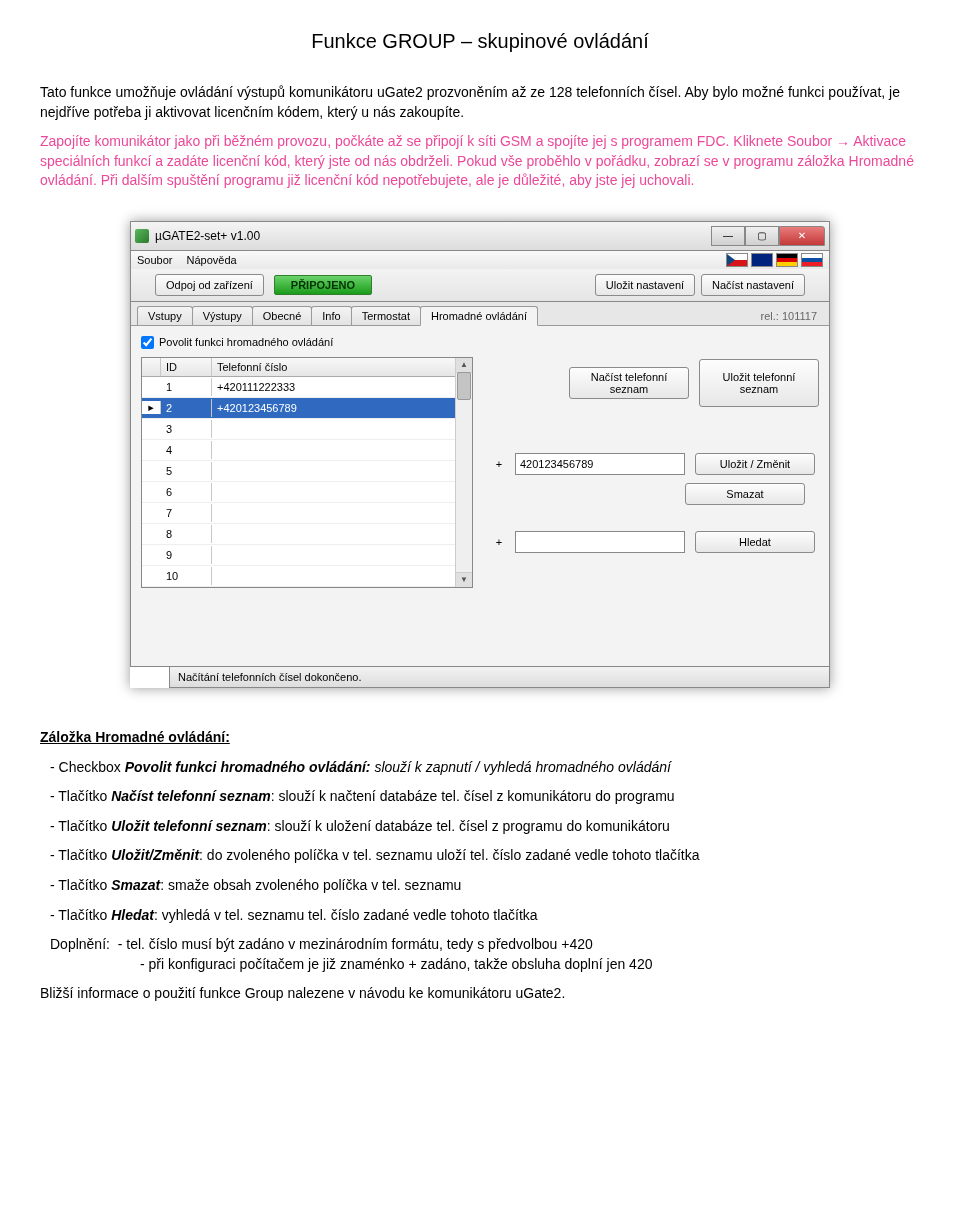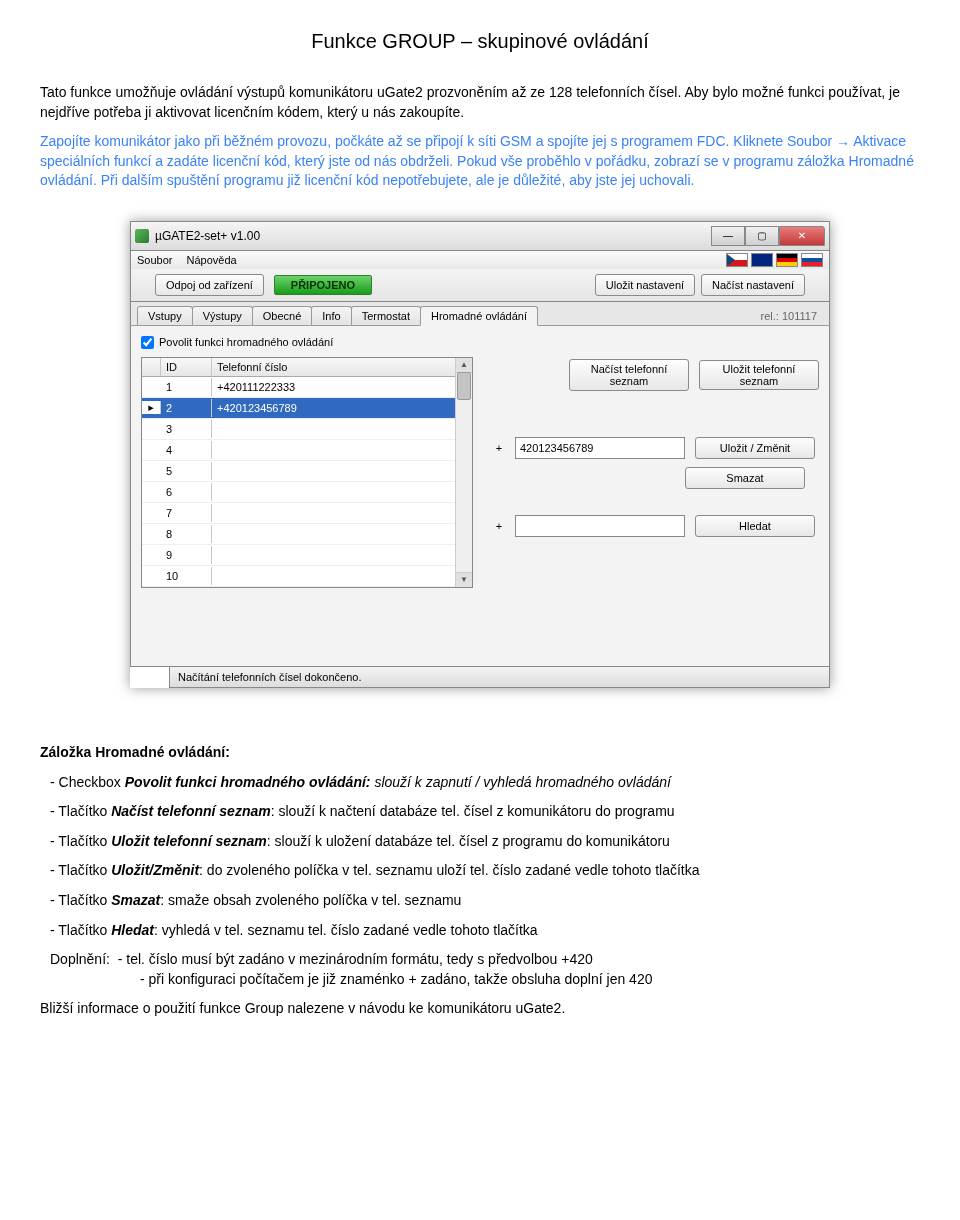--- a/index.html
+++ b/index.html
@@ -15,25 +15,26 @@
   text-align: center;
   font-size: 20px;
   font-weight: normal;
   margin: 10px 0 30px;
 }
 p {
   line-height: 1.4;
   margin: 10px 0;
 }
 .blue {
-  color: #3b82f6;
+  color: #ec4899;
 }
 .section-head {
   font-weight: bold;
-  margin-top: 55px;
+  text-decoration: underline;
+  margin-top: 40px;
 }
 .italic {
   font-style: italic;
 }
 .bolditalic {
   font-style: italic;
   font-weight: bold;
 }
 .indent {
   padding-left: 10px;
@@ -305,21 +306,21 @@
           <div class="thumb"></div>
           <div class="arrow down">▼</div>
         </div>
       </div>
 
       <div class="side-panel">
         <div class="side-row">
           <span style="flex:1;"></span>
           <span class="btn" style="height:32px; white-space:pre; text-align:center;">Načíst telefonní
 seznam</span>
-          <span class="btn" style="height:30px; white-space:pre; text-align:center;">Uložit telefonní
+          <span class="btn" style="height:48px; white-space:pre; text-align:center;">Uložit telefonní
 seznam</span>
         </div>
         <div style="height:30px;"></div>
         <div class="side-row">
           <span class="plus">+</span>
           <span class="side-input">420123456789</span>
           <span class="btn">Uložit / Změnit</span>
         </div>
         <div class="side-row">
           <span class="plus"></span>

